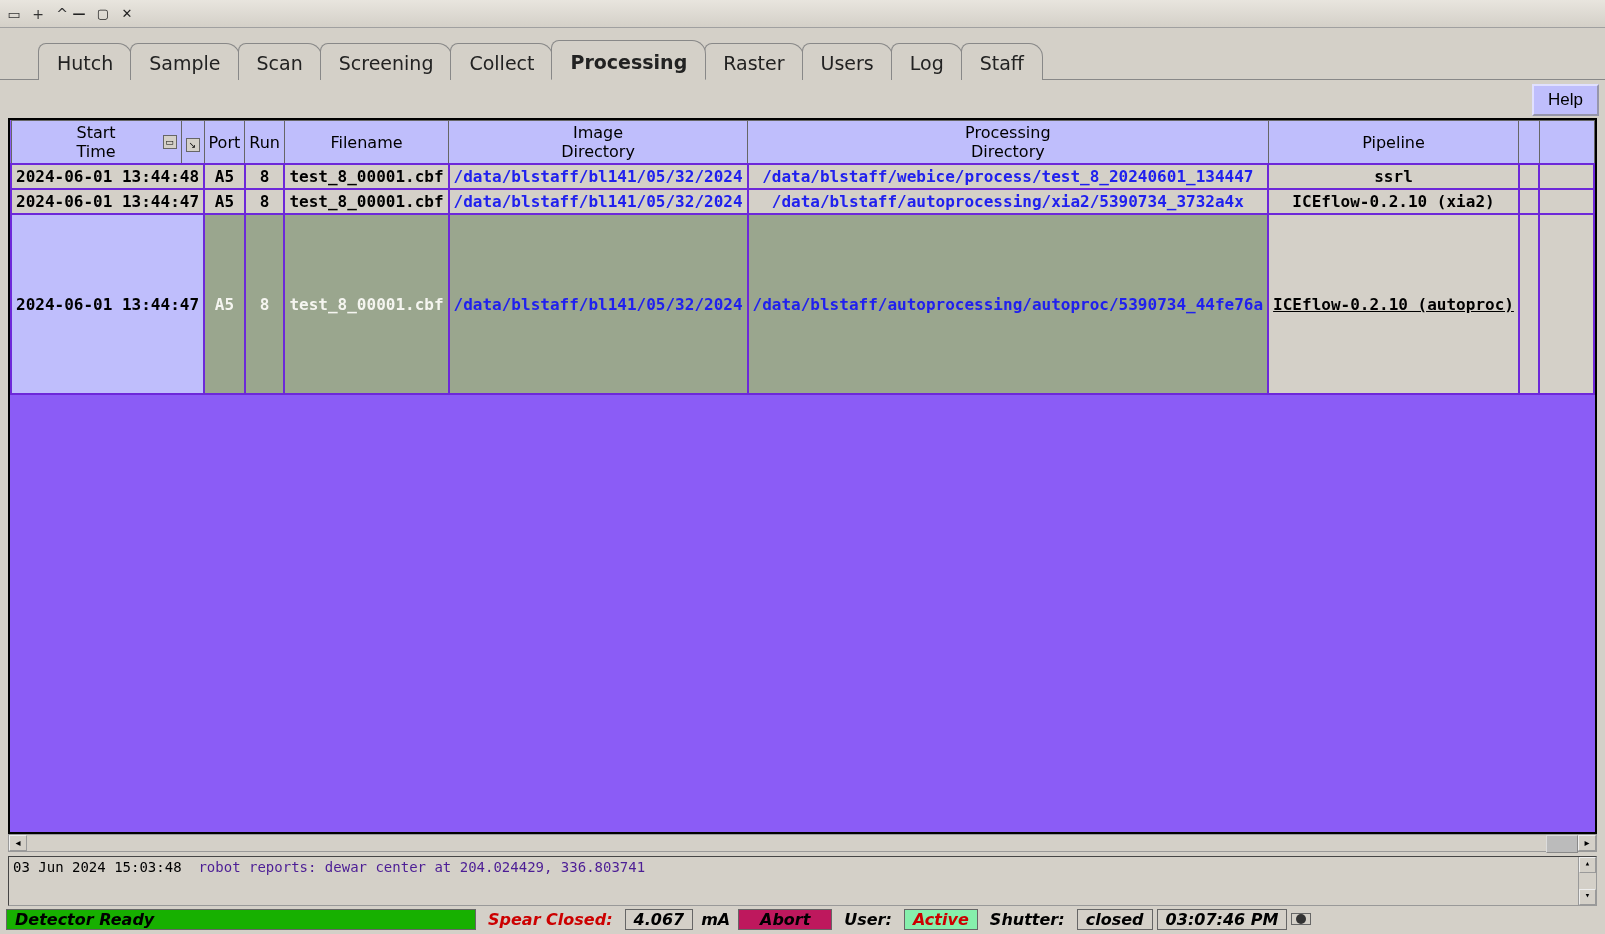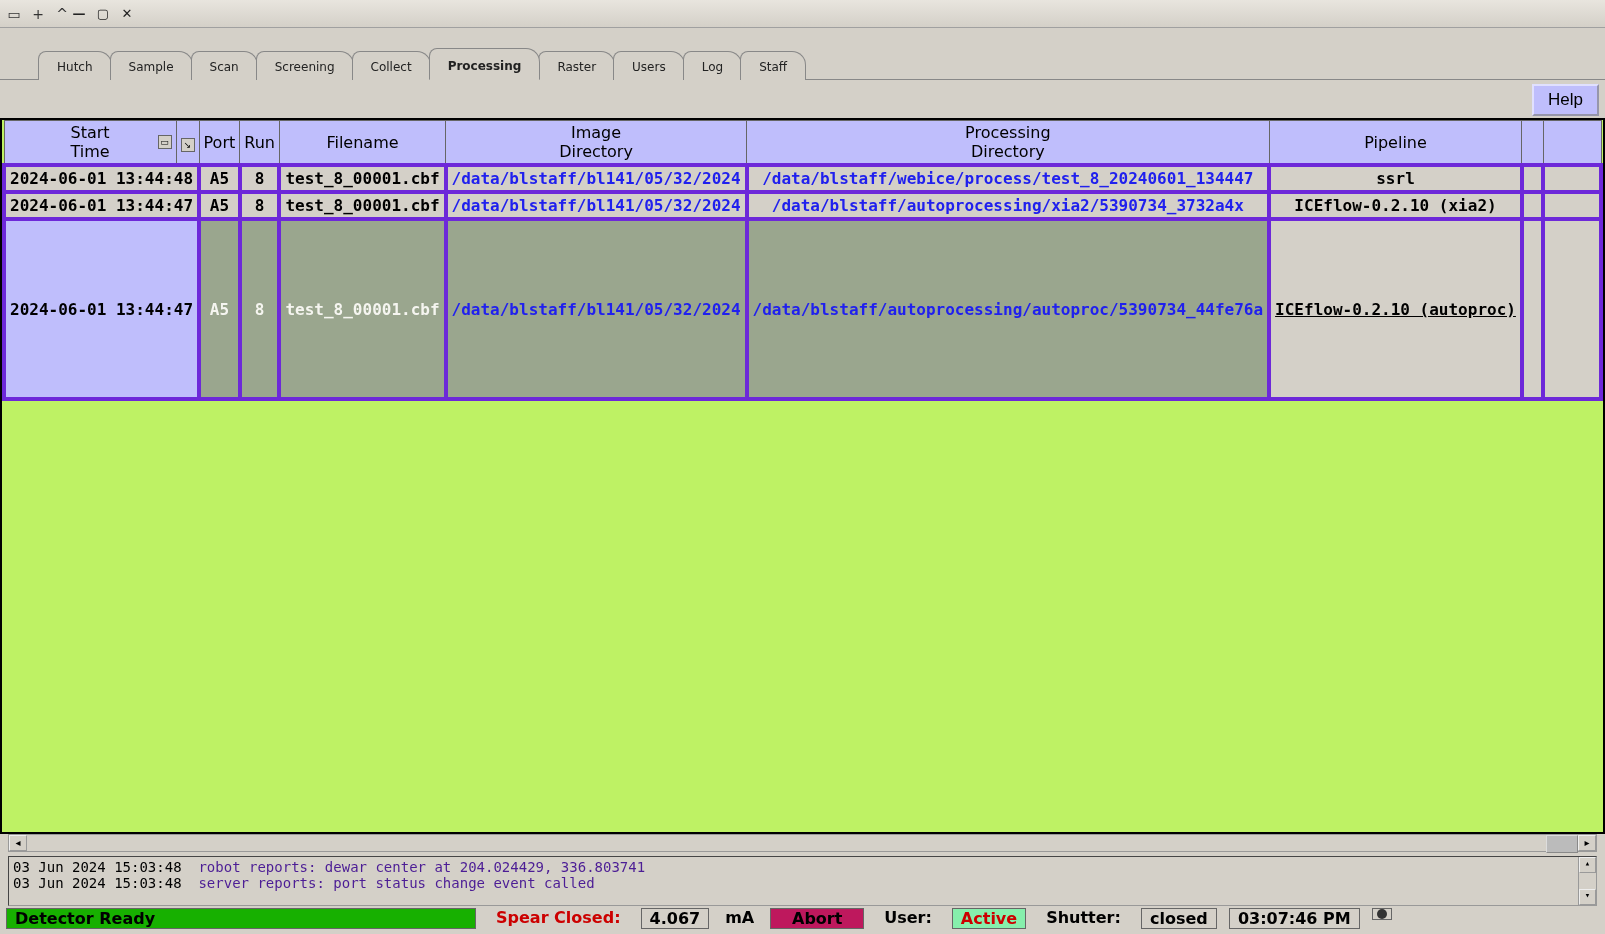--- a/index.html
+++ b/index.html
@@ -44,21 +44,21 @@
   background: #d4d0c8;
   display: flex;
   align-items: flex-end;
   padding: 0 0 0 38px;
   border-bottom: 1px solid #888;
   position: relative;
 }
 .tab {
   position: relative;
   padding: 8px 18px 6px 18px;
-  font-size: 12px;
+  font-size: 19px;
   color: #222;
   cursor: pointer;
   border: 1px solid #888;
   border-bottom: none;
   border-radius: 8px 14px 0 0;
   background: #d4d0c8;
   margin-right: -2px;
   margin-bottom: -1px;
 }
 .tab:not(.active) {
@@ -82,23 +82,23 @@
   background: #bfbefc;
   border: 2px outset #e0e0ff;
   padding: 4px 14px;
   font-size: 17px;
   cursor: pointer;
 }
 
 
 .table-container {
   flex: 1;
-  margin: 0 0;
+  margin: 0 8px;
   border: 2px solid #000;
-  background: #bef264;
+  background: #8b5cf6;
   overflow: hidden;
   position: relative;
   display: flex;
   flex-direction: column;
 }
 .table-scroll {
   flex: 1;
   overflow: auto;
 }
 table.proc {
@@ -132,21 +132,21 @@
   width: 14px; height: 14px;
   border: 1px solid #666;
   background: #d4d0c8;
   font-size: 9px;
   display: inline-flex;
   align-items: center;
   justify-content: center;
   cursor: pointer;
 }
 table.proc td {
-  border: 4px solid #6d28d9;
+  border: 2px solid #6d28d9;
   padding: 2px 4px;
   text-align: center;
   font-weight: bold;
   white-space: nowrap;
 }
 tr.row-normal td { background: #d4d0c8; }
 tr.row-normal td.start { background: #d4d0c8; text-align: left; }
 tr.row-normal td.link { color: #2020ee; }
 tr.row-selected td { background: #9aa68e; color: #f5f5f0; }
 tr.row-selected td.start { background: #bfbefc; color: #000; text-align: left; }
@@ -204,24 +204,25 @@
 }
 .log-scroll .up, .log-scroll .down {
   height: 16px; border: 1px outset #eee; font-size: 9px; text-align: center;
 }
 .log-scroll .down { position: absolute; bottom: 0; left: 0; right: 0; }
 
 
 .statusbar {
   height: 26px;
   display: flex;
-  align-items: flex-start;
+  align-items: center;
   padding: 0 6px 4px 6px;
-  gap: 12px;
+  gap: 4px;
   font-size: 16px;
+  font-style: italic;
 }
 .status-seg {
   border: 1px solid #666;
   display: flex;
   align-items: center;
   justify-content: center;
   padding: 0 8px;
   background: #e0dde7;
 }
 .status-detector {
@@ -350,21 +351,20 @@
 </div>
 
 <div class="hscroll">
   <div class="hscroll-left">◂</div>
   <div class="hscroll-thumb"></div>
   <div class="hscroll-right">▸</div>
 </div>
 
 <div class="log-panel">
   <div class="log-line"><span class="log-ts">03 Jun 2024 15:03:48</span>  <span class="log-msg-blue">robot reports: dewar center at 204.024429, 336.803741</span></div>
-  <div class="log-line"><span class="log-ts">03 Jun 2024 15:03:48</span>  <span class="log-msg-blue">server reports: port status change event called</span></div>
   <div class="log-scroll">
     <div class="up">▴</div>
     <div class="down">▾</div>
   </div>
 </div>
 
 <div class="statusbar">
   <div class="status-seg status-detector">Detector Ready</div>
   <div class="status-seg status-spear-label">Spear Closed:</div>
   <div class="status-seg status-val">4.067</div>

